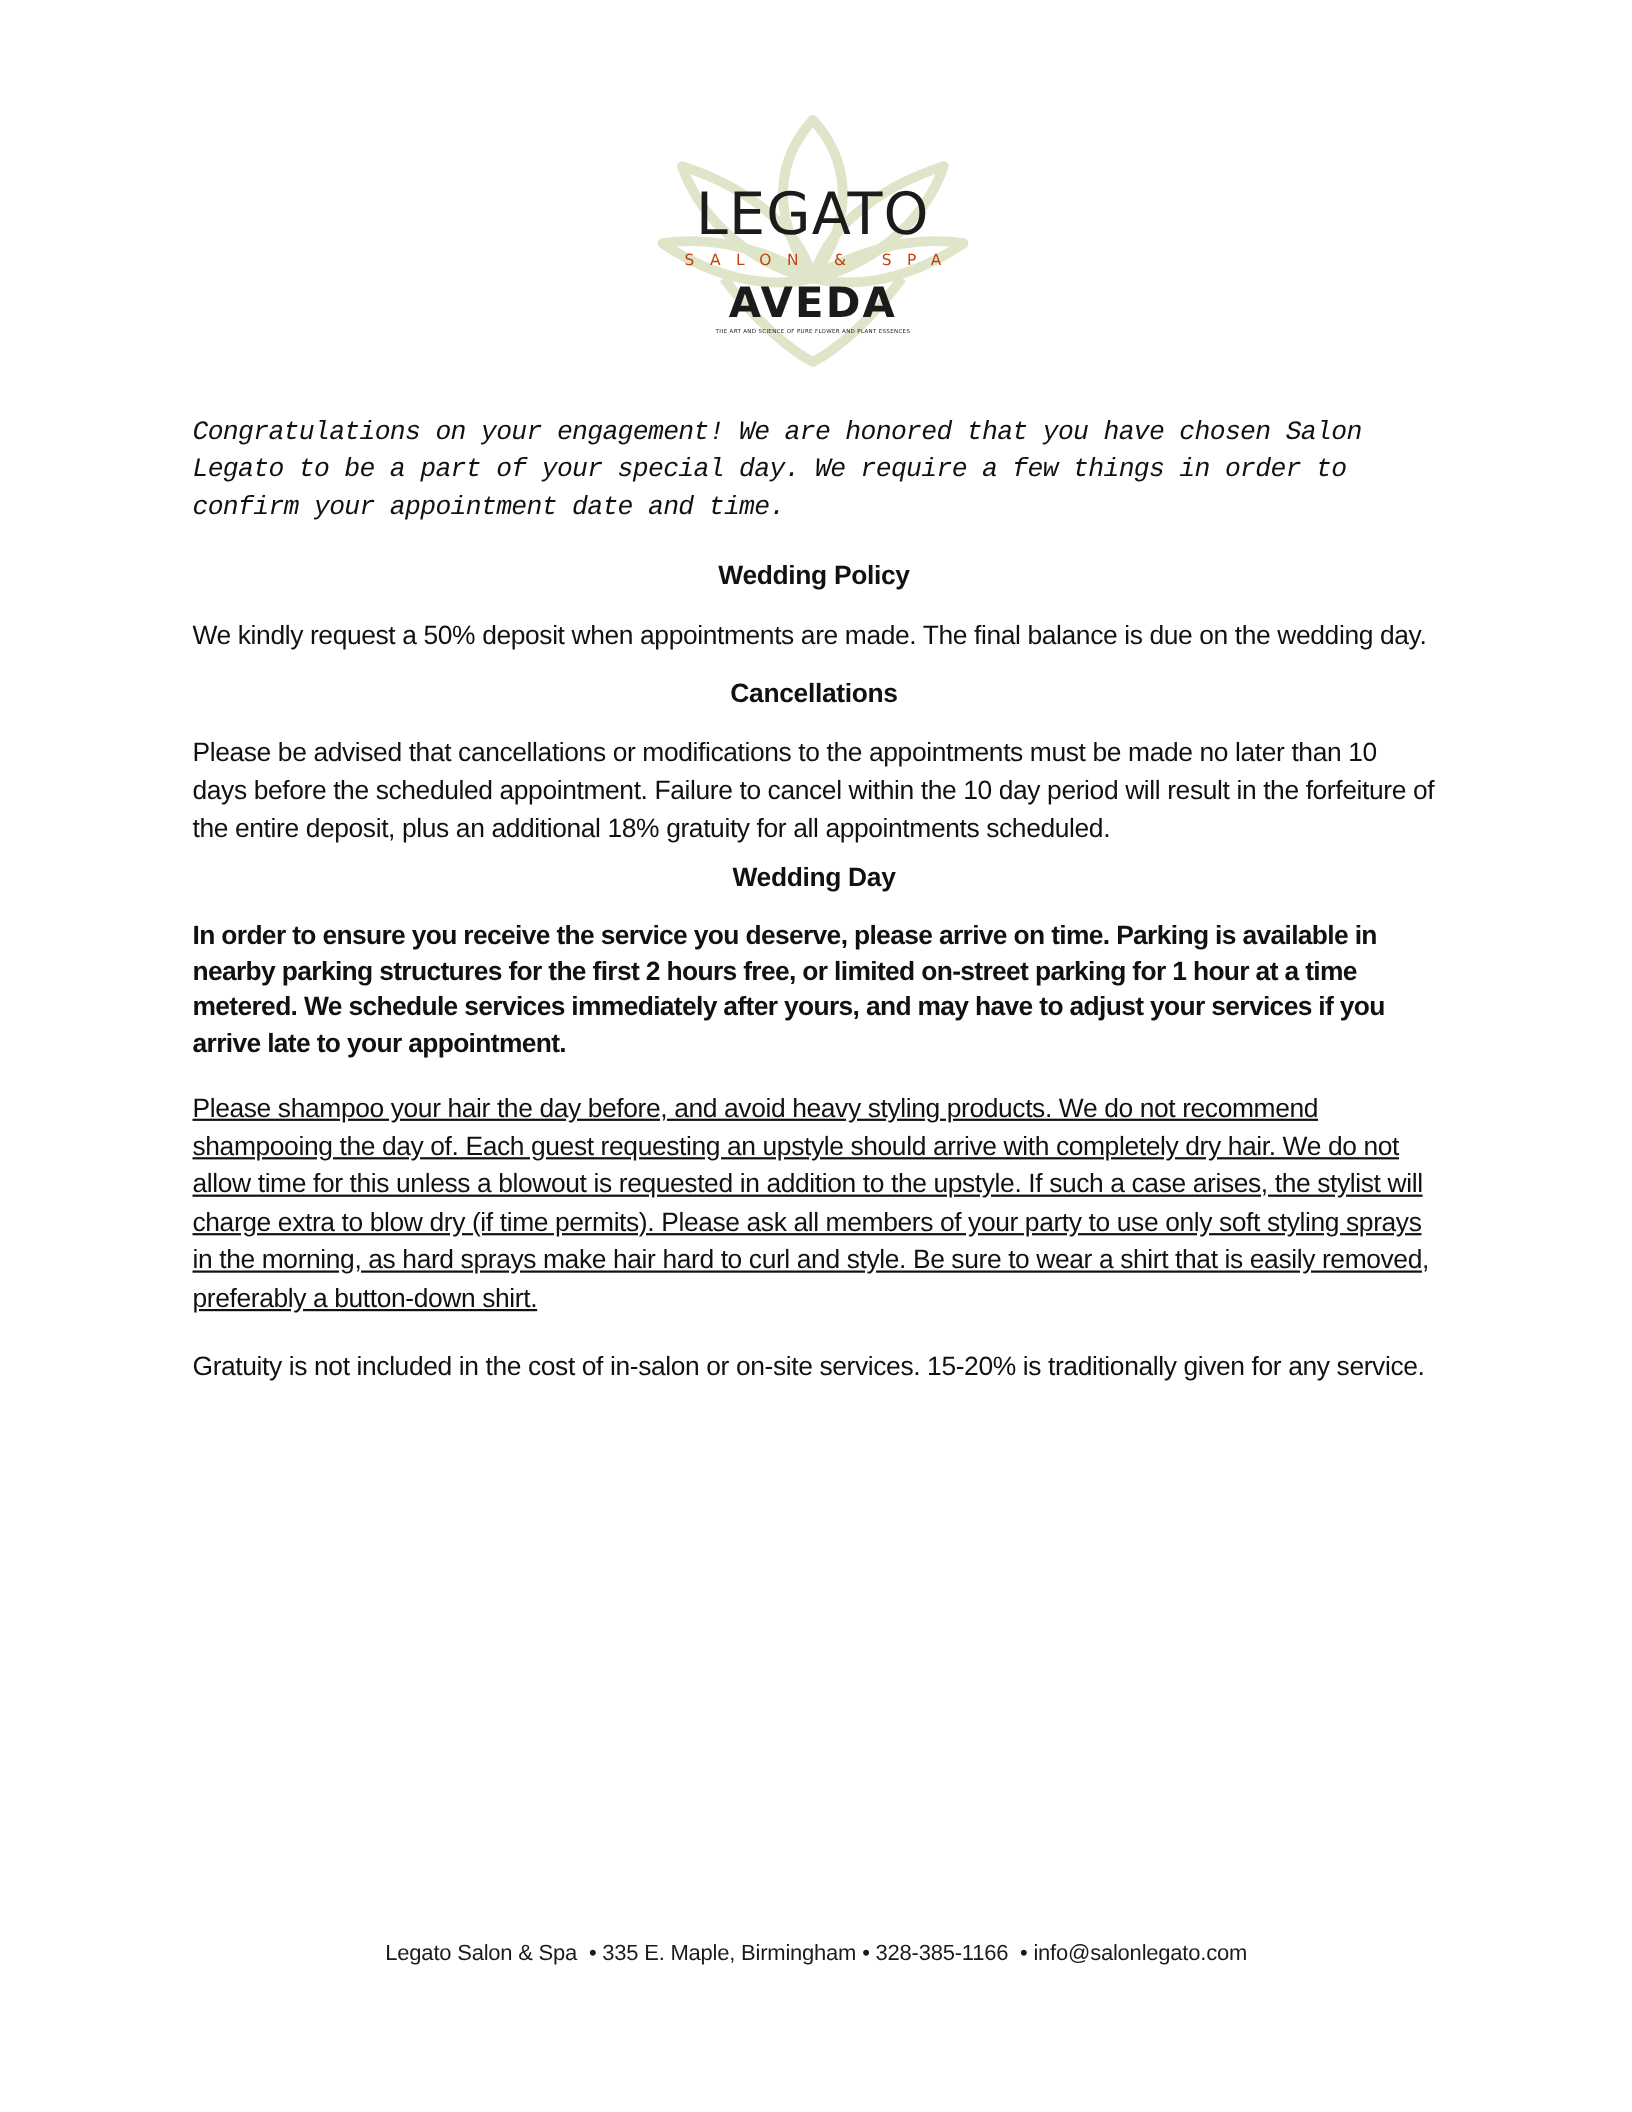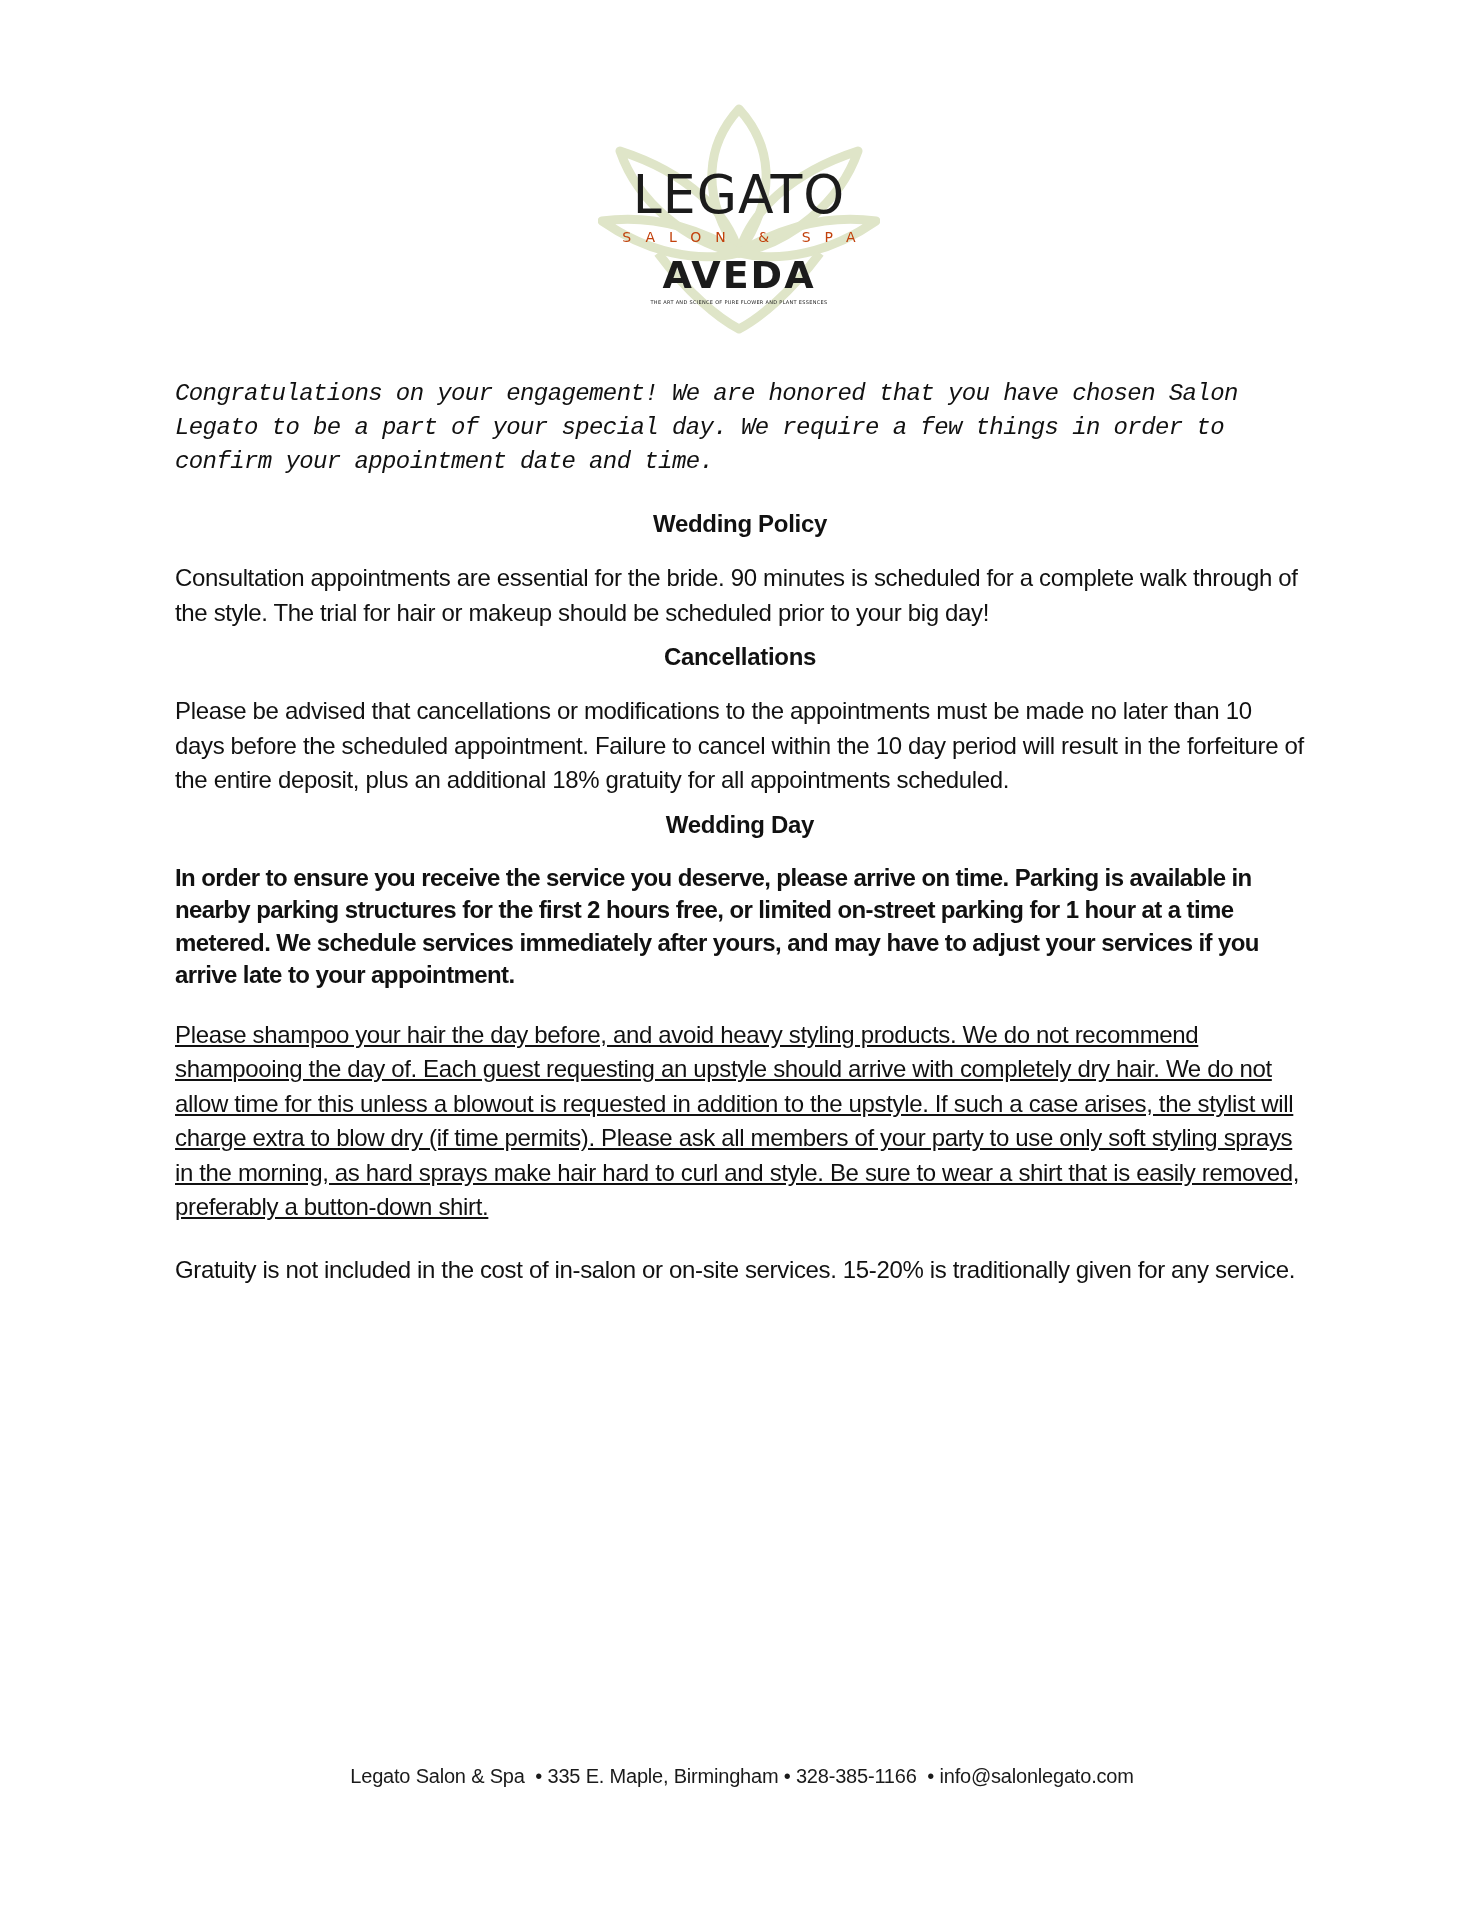--- a/index.html
+++ b/index.html
@@ -52,21 +52,21 @@
     <div class="logo-salon">SALON &amp; SPA</div>
     <div class="logo-aveda">AVEDA</div>
     <div class="logo-tagline">THE ART AND SCIENCE OF PURE FLOWER AND PLANT ESSENCES</div>
   </div>
 
   <div class="content">
     <p class="intro">Congratulations on your engagement! We are honored that you have chosen Salon Legato to be a part of your special day. We require a few things in order to confirm your appointment date and time.</p>
 
     <div>
       <div class="heading">Wedding Policy</div>
-      <p class="para tight-after">Consultation appointments are essential for the bride. 90 minutes is scheduled for a complete walk through of the style. The trial for hair or makeup should be scheduled prior to your big day!</p>
+      <p class="para">We kindly request a 50% deposit when appointments are made. The final balance is due on the wedding day.</p>
     </div>
 
     <div>
       <div class="heading">Cancellations</div>
       <p class="para tight-after">Please be advised that cancellations or modifications to the appointments must be made no later than 10 days before the scheduled appointment. Failure to cancel within the 10 day period will result in the forfeiture of the entire deposit, plus an additional 18% gratuity for all appointments scheduled.</p>
     </div>
 
     <div>
       <div class="heading">Wedding Day</div>
       <p class="para bold">In order to ensure you receive the service you deserve, please arrive on time. Parking is available in nearby parking structures for the first 2 hours free, or limited on-street parking for 1 hour at a time metered. We schedule services immediately after yours, and may have to adjust your services if you arrive late to your appointment.</p>

